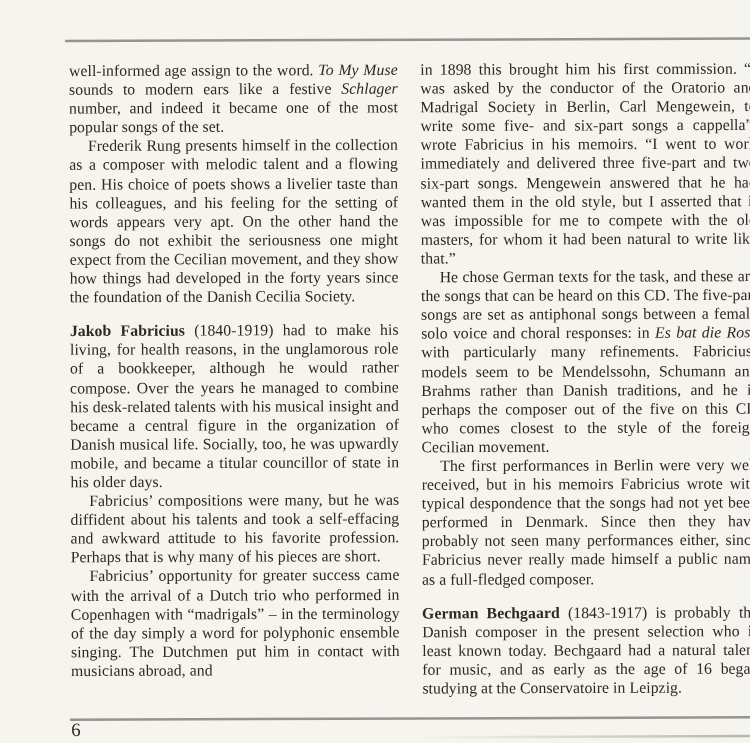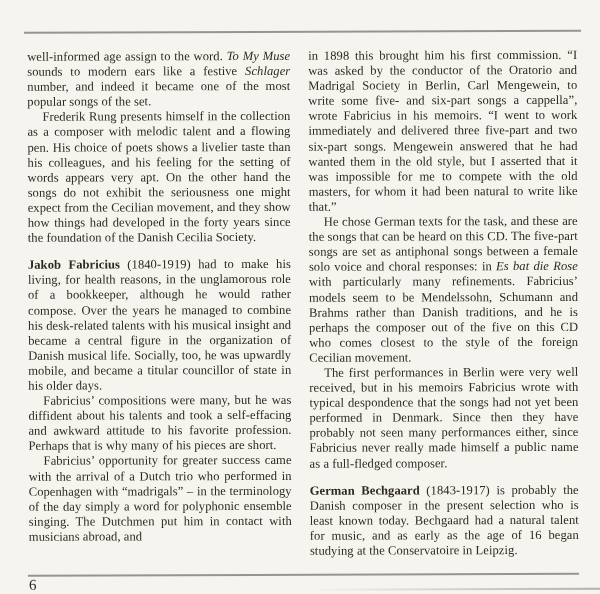--- a/index.html
+++ b/index.html
@@ -11,20 +11,21 @@
     height: 594px;
     overflow: hidden;
     background: var(--bg, #f6f4ee);
   }
   .page {
     position: relative;
     width: 504px;
     height: 594px;
     font-family: "Liberation Serif", serif;
     color: var(--ink, #2f2822);
+    margin-left: 28px;
   }
   .content {
     position: absolute;
     inset: 0;
     transform: rotate(-0.2deg);
     transform-origin: 50% 50%;
   }
   .rule-top {
     position: absolute;
     left: 25px;

